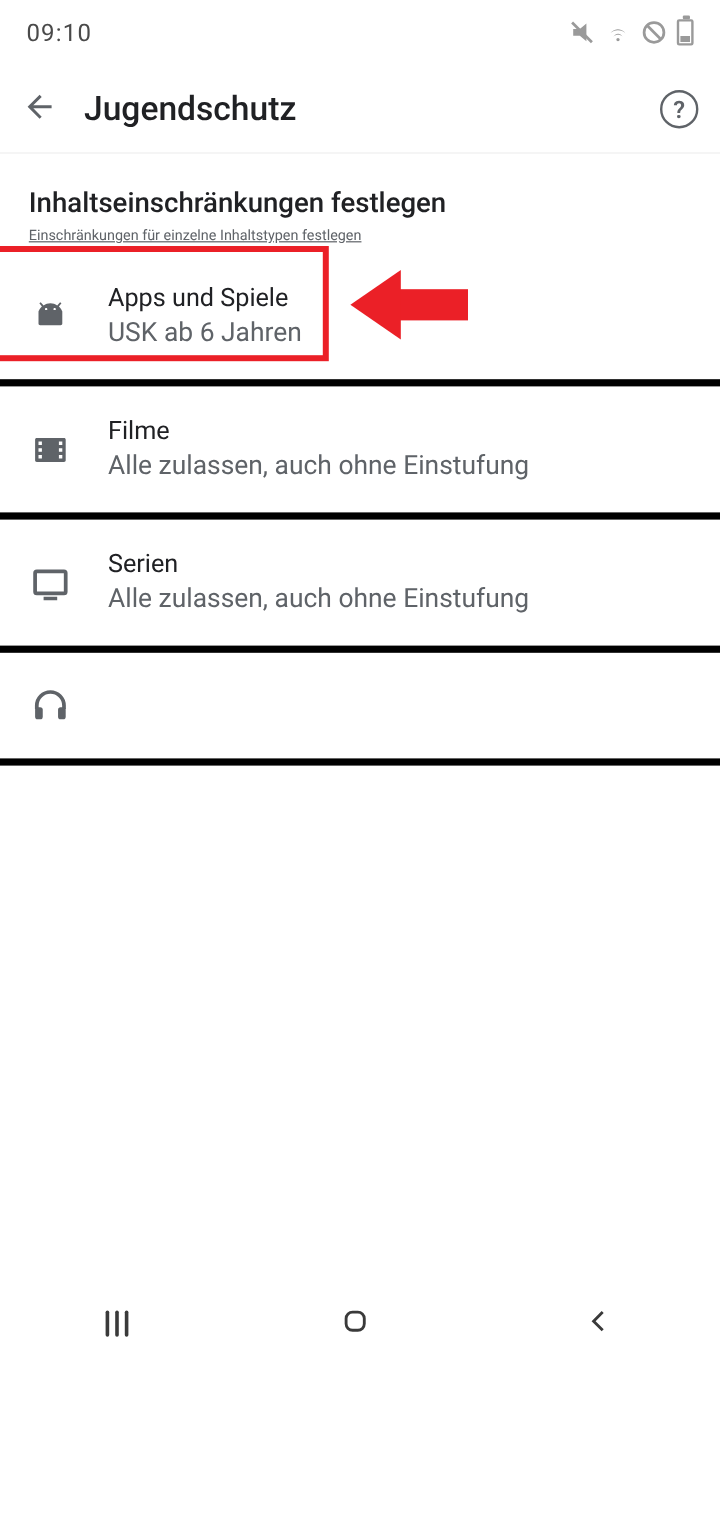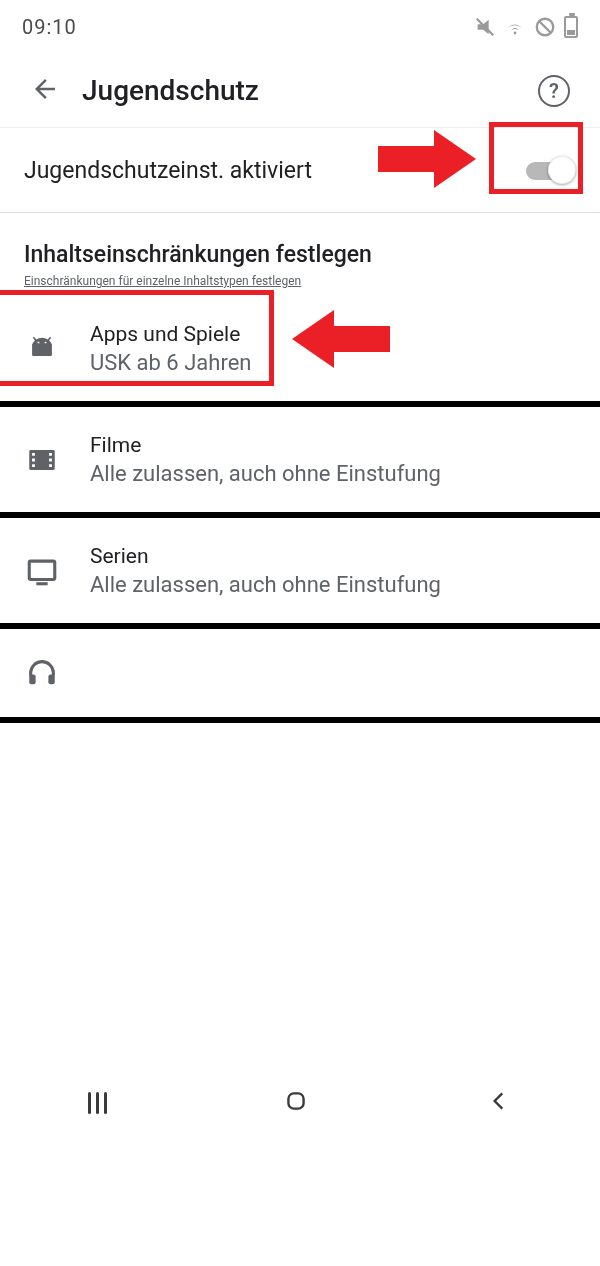--- a/index.html
+++ b/index.html
@@ -4,21 +4,21 @@
 <style>
   * { box-sizing: border-box; margin: 0; padding: 0; }
   html, body { width: 600px; height: 1266px; font-family: Roboto, "Helvetica Neue", Arial, sans-serif; background: #ffffff; color: #212121; }
   .statusbar { height: 54px; display: flex; align-items: center; justify-content: space-between; padding: 0 22px; font-size: 20px; color: #4a4a4a; letter-spacing: 1px; }
   .status-icons { display: flex; align-items: center; gap: 8px; }
   .status-icons svg { width: 22px; height: 22px; fill: #9a9a9a; }
   .battery { width: 14px; height: 22px; border: 2px solid #9a9a9a; border-radius: 2px; position: relative; }
   .battery::before { content:""; position:absolute; top:-5px; left:3px; width:6px; height:3px; background:#9a9a9a; border-radius:1px; }
   .battery::after { content:""; position:absolute; bottom:1px; left:1px; right:1px; height:30%; background:#9a9a9a; }
 
-  .appbar { height: 74px; display:flex; align-items:center; padding: 0 30px; gap: 22px; border-bottom: 1px solid #eee; }
+  .appbar { height: 74px; display:flex; align-items:center; padding: 0 18px; gap: 22px; border-bottom: 1px solid #eee; }
   .appbar-title { font-size: 28px; font-weight: 500; color:#202124; flex:1; }
   .help-circ { width:32px; height:32px; border:2.5px solid #5f6368; border-radius:50%; display:flex; align-items:center; justify-content:center; font-size:20px; color:#5f6368; font-weight:600; }
   .back-arrow svg { width:30px; height:30px; fill:#5f6368; }
 
   .row-activate { padding: 28px 24px; display:flex; align-items:center; justify-content:space-between; border-bottom:1px solid #ddd; position:relative; }
   .row-activate .lbl { font-size:23px; color:#212121; }
 
   .switch { position:relative; width:50px; height:28px; }
   .switch-track { position:absolute; inset:6px 0; height:18px; background:#b8b8b8; border-radius:9px; }
   .switch-thumb { position:absolute; right:0; top:0; width:28px; height:28px; background:#fff; border-radius:50%; box-shadow:0 1px 3px rgba(0,0,0,.35), 0 0 0 1px rgba(0,0,0,.08) inset; }
@@ -77,30 +77,20 @@
       <svg viewBox="0 0 24 24">
           <path d="M20 11H7.8l5.6-5.6L12 4l-8 8 8 8 1.4-1.4L7.8 13H20z"></path>
         </svg>
     </span>
     <span class="appbar-title">Jugendschutz</span>
     <span class="help-circ">
       <span>?</span>
     </span>
   </div>
 
-  <div class="row-activate">
-    <span class="lbl">Jugendschutzeinst. aktiviert</span>
-    <div class="switch">
-      <div class="switch-track"></div>
-      <div class="switch-thumb"></div>
-    </div>
-
-    <div class="annot-box" style="left:489px; top:-6px; width:94px; height:72px;"></div>
-    <div class="annot-arrow-r" style="left:378px; top:2px;"></div>
-  </div>
 
   <div class="sect-head">
     <div class="sect-title">Inhaltseinschränkungen festlegen</div>
     <div class="sect-sub">Einschränkungen für einzelne Inhaltstypen festlegen</div>
   </div>
 
   <div class="list-item" style="position:relative;">
     <span class="li-icon">
       <svg viewBox="0 0 24 24" width="34" height="34">
           <path d="M6 8h12c.6 0 1 .4 1 1v7c0 .6-.4 1-1 1H6c-.6 0-1-.4-1-1V9c0-.6.4-1 1-1zm1-2l-1.5-2 .8-.6L8 5.3C9.2 4.5 10.5 4 12 4s2.8.5 4 1.3l1.7-1.9.8.6L17 6c1.2 1 2 2.4 2 4H5c0-1.6.8-3 2-4zm2.5 2.2c.4 0 .7-.3.7-.7s-.3-.7-.7-.7-.7.3-.7.7.3.7.7.7zm5 0c.4 0 .7-.3.7-.7s-.3-.7-.7-.7-.7.3-.7.7.3.7.7.7z"></path>

